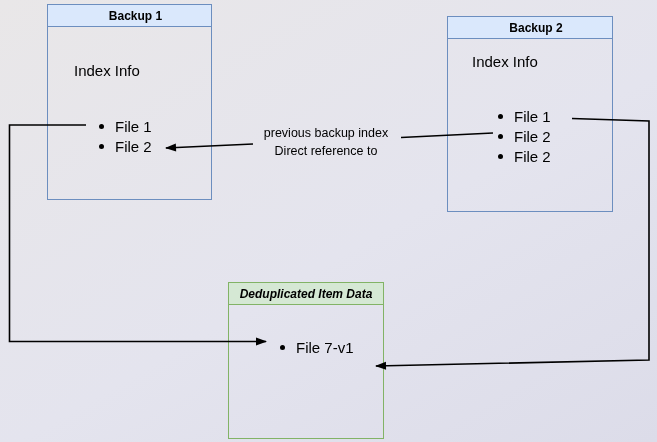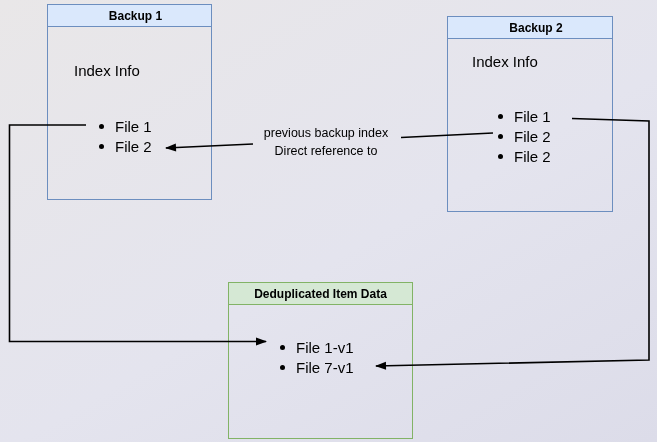--- a/index.html
+++ b/index.html
@@ -124,28 +124,24 @@
     <div class="li">
       <span class="bullet"></span>
       <span>File 2</span>
     </div>
     <div class="li">
       <span class="bullet"></span>
       <span>File 2</span>
     </div>
   </div>
 
-  <div class="box green" style="left:228px; top:282px; width:185px; height:157px;">
+  <div class="box green" style="left:228px; top:282px; width:156px; height:157px;font-style:italic;">
     <div class="box-header">Deduplicated Item Data</div>
   </div>
   <div class="file-list" style="left:280px; top:337px;">
-    <div class="li">
-      <span class="bullet"></span>
-      <span>File 1-v1</span>
-    </div>
     <div class="li">
       <span class="bullet"></span>
       <span>File 7-v1</span>
     </div>
   </div>
 
   <div class="edge-label">
     <div>previous backup index</div>
     <div>Direct reference to</div>
   </div>

